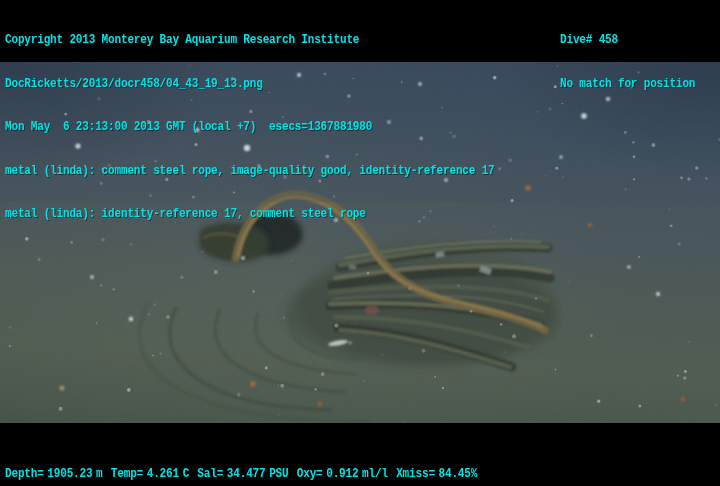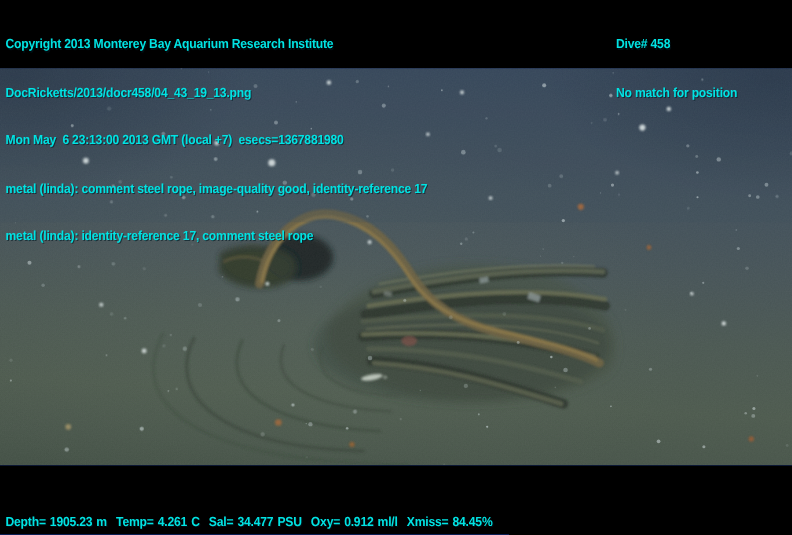--- a/index.html
+++ b/index.html
@@ -1,17 +1,17 @@
 <!DOCTYPE html>
 <html><head>
 <meta charset="utf-8">
 <style>
   html,body{margin:0;padding:0;background:#000;}
-  #frame{position:relative;width:720px;height:486px;background:#1d4ed8;overflow:hidden;
-         font-family:Liberation Sans, sans-serif;}
+  #frame{position:relative;width:720px;height:486px;background:#0f172a;overflow:hidden;
+         font-family:Liberation Mono, monospace;}
   
   .bar-top{position:absolute;left:0;top:0;width:720px;height:62px;background:#000;}
   .bar-bottom{position:absolute;left:0;top:423px;width:720px;height:63px;background:#000;}
   
   #photo{position:absolute;left:0;top:62px;width:720px;height:361px;
     background:
       radial-gradient(ellipse 300px 160px at 2% 2%, rgba(12,22,38,.35), transparent 70%),
       radial-gradient(ellipse 300px 160px at 98% 2%, rgba(10,20,34,.30), transparent 70%),
       radial-gradient(ellipse 480px 260px at 40% 66%, rgba(128,138,116,.10), transparent 72%),
       linear-gradient(183deg,#35455b 0%,#3c4b5c 16%,#43515c 32%,#485559 48%,#4c5953 64%,#4e5b4f 80%,#49564b 92%,#445146 100%);}

